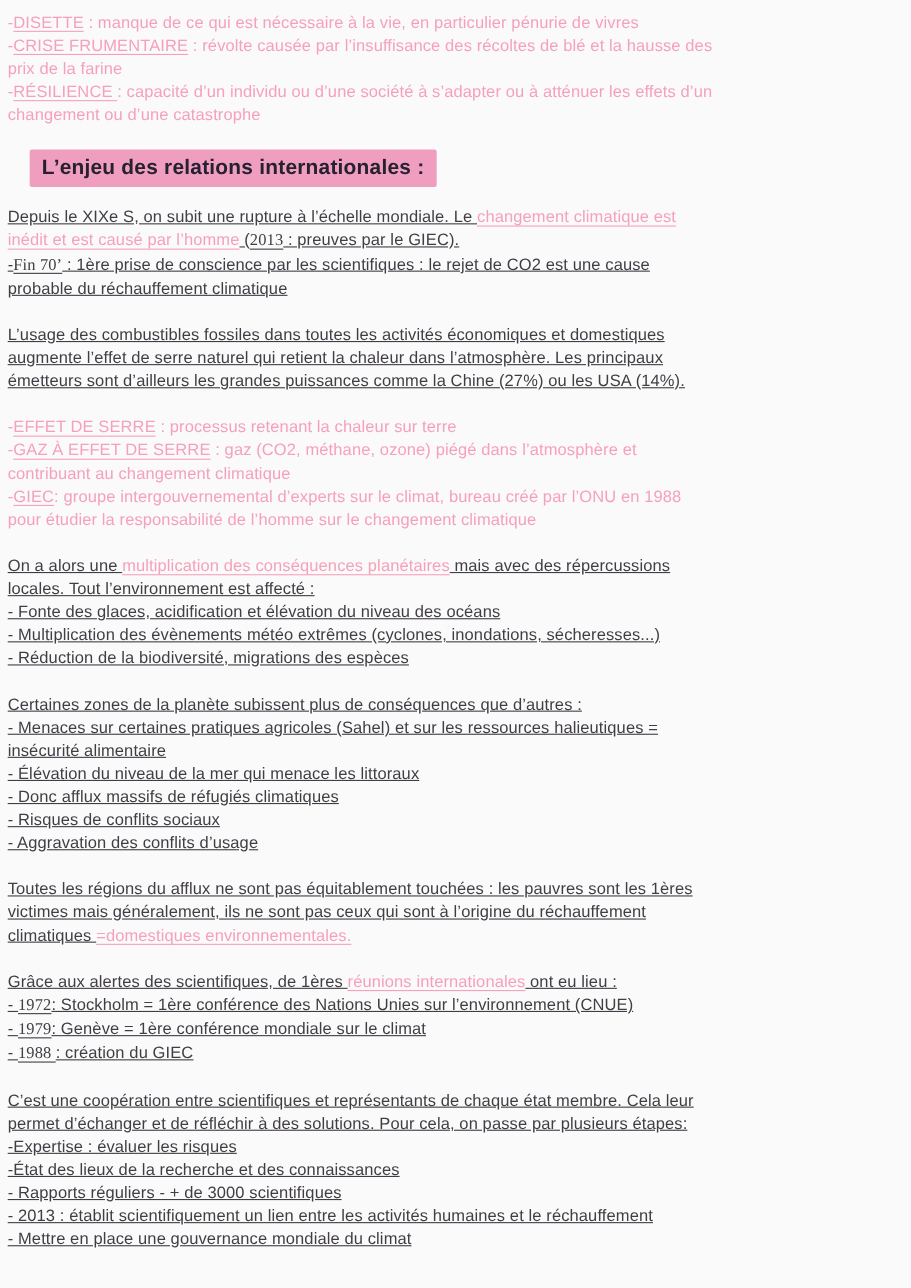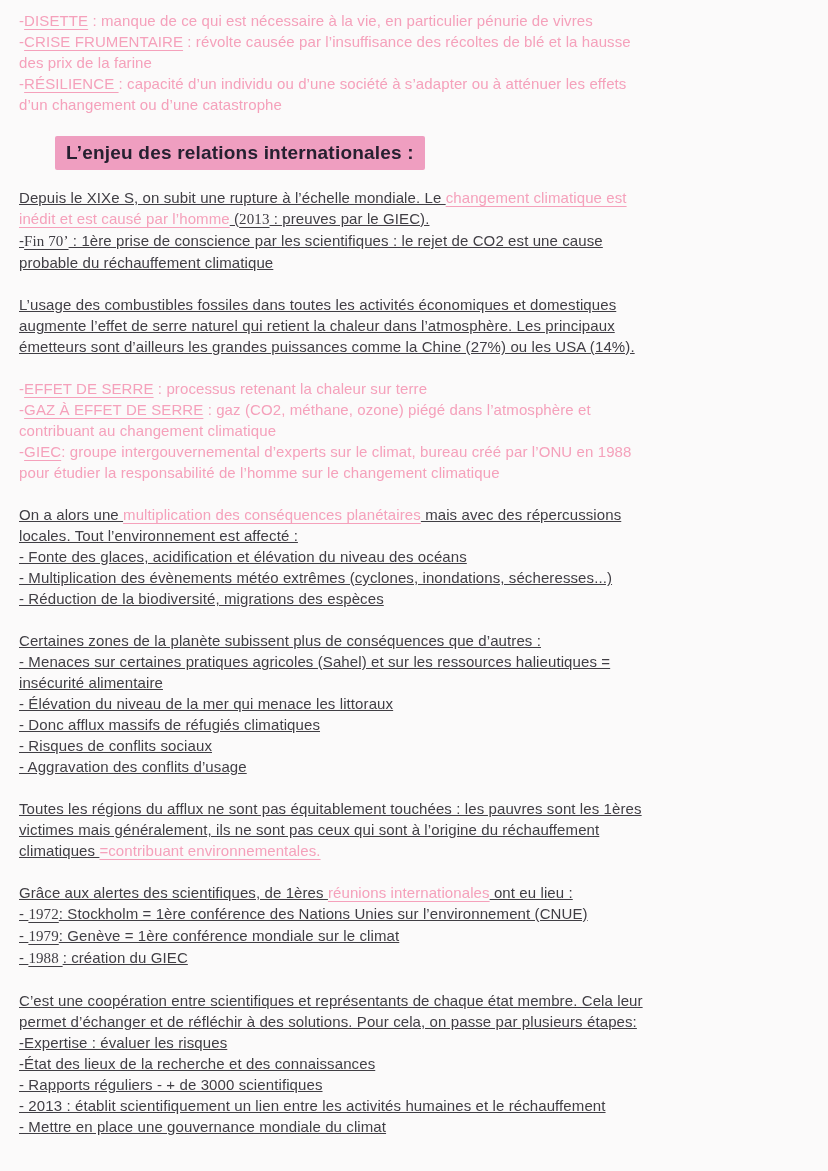--- a/index.html
+++ b/index.html
@@ -14,39 +14,39 @@
   body{
     background:var(--bg);
     font-family:"Liberation Sans","DejaVu Sans",sans-serif;
     font-size:15px;
     line-height:21px;
     color:var(--ink);
     overflow:hidden;
   }
   .page{
     width:670px;height:1171px;
-    padding:10px 16px 0 19px;
+    padding:10px 16px 0 7px;
   }
   .para{
     max-width:806px;
     margin:0 0 21px 0;
     letter-spacing:0.1px;
   }
   .heading-row{
     margin:13px 0 17px 0;
   }
   .heading{
     display:inline-block;
     background:var(--hl);
     color:var(--head);
     font-weight:bold;
     font-size:19px;
     line-height:23px;
     padding:5px 11px 6px 11px;
-    margin-left:36px;
+    margin-left:20px;
     border-radius:2px;
     letter-spacing:0.2px;
   }
   .s-n{color:var(--ink);text-decoration:underline;}
   .s-p{color:var(--pink);}
   .s-pu{
     color:var(--pink);
     text-decoration:underline;
     text-decoration-color:var(--pink);
     text-underline-offset:3px;
@@ -64,17 +64,17 @@
 
 <div class="page">
   <div id="doc">
       <p class="para"><span class="s-p">-</span><span class="s-pu">DISETTE</span><span class="s-p"> : manque de ce qui est nécessaire à la vie, en particulier pénurie de vivres</span><br><span class="s-p">-</span><span class="s-pu">CRISE FRUMENTAIRE</span><span class="s-p"> : révolte causée par l’insuffisance des récoltes de blé et la hausse des prix de la farine</span><br><span class="s-p">-</span><span class="s-pu">RÉSILIENCE </span><span class="s-p">: capacité d’un individu ou d’une société à s’adapter ou à atténuer les effets d’un changement ou d’une catastrophe</span></p>
       <div class="heading-row"><span class="heading">L’enjeu des relations internationales :</span></div>
       <p class="para"><span class="s-n">Depuis le XIXe S, on subit une rupture à l’échelle mondiale. Le </span><span class="s-pu">changement climatique est inédit et est causé par l’homme</span><span class="s-n"> (</span><span class="s-du">2013</span><span class="s-n"> : preuves par le GIEC).</span><br><span class="s-n">-</span><span class="s-du">Fin 70’</span><span class="s-n"> : 1ère prise de conscience par les scientifiques : le rejet de CO2 est une cause probable du réchauffement climatique</span></p>
       <p class="para"><span class="s-n">L’usage des combustibles fossiles dans toutes les activités économiques et domestiques augmente l’effet de serre naturel qui retient la chaleur dans l’atmosphère. Les principaux émetteurs sont d’ailleurs les grandes puissances comme la Chine (27%) ou les USA (14%).</span></p>
       <p class="para"><span class="s-p">-</span><span class="s-pu">EFFET DE SERRE</span><span class="s-p"> : processus retenant la chaleur sur terre</span><br><span class="s-p">-</span><span class="s-pu">GAZ À EFFET DE SERRE</span><span class="s-p"> : gaz (CO2, méthane, ozone) piégé dans l’atmosphère et contribuant au changement climatique</span><br><span class="s-p">-</span><span class="s-pu">GIEC</span><span class="s-p">: groupe intergouvernemental d’experts sur le climat, bureau créé par l’ONU en 1988 pour étudier la responsabilité de l’homme sur le changement climatique</span></p>
       <p class="para"><span class="s-n">On a alors une </span><span class="s-pu">multiplication des conséquences planétaires</span><span class="s-n"> mais avec des répercussions locales. Tout l’environnement est affecté :</span><br><span class="s-n">- Fonte des glaces, acidification et élévation du niveau des océans</span><br><span class="s-n">- Multiplication des évènements météo extrêmes (cyclones, inondations, sécheresses...)</span><br><span class="s-n">- Réduction de la biodiversité, migrations des espèces</span></p>
       <p class="para"><span class="s-n">Certaines zones de la planète subissent plus de conséquences que d’autres :</span><br><span class="s-n">- Menaces sur certaines pratiques agricoles (Sahel) et sur les ressources halieutiques = insécurité alimentaire</span><br><span class="s-n">- Élévation du niveau de la mer qui menace les littoraux</span><br><span class="s-n">- Donc afflux massifs de réfugiés climatiques</span><br><span class="s-n">- Risques de conflits sociaux</span><br><span class="s-n">- Aggravation des conflits d’usage</span></p>
-      <p class="para"><span class="s-n">Toutes les régions du afflux ne sont pas équitablement touchées : les pauvres sont les 1ères victimes mais généralement, ils ne sont pas ceux qui sont à l’origine du réchauffement climatiques </span><span class="s-pu">=contribuant environnementales.</span></p>
+      <p class="para"><span class="s-n">Toutes les régions du afflux ne sont pas équitablement touchées : les pauvres sont les 1ères victimes mais généralement, ils ne sont pas ceux qui sont à l’origine du réchauffement climatiques </span><span class="s-pu">=domestiques environnementales.</span></p>
       <p class="para"><span class="s-n">Grâce aux alertes des scientifiques, de 1ères </span><span class="s-pu">réunions internationales</span><span class="s-n"> ont eu lieu :</span><br><span class="s-n">- </span><span class="s-du">1972</span><span class="s-n">: Stockholm = 1ère conférence des Nations Unies sur l’environnement (CNUE)</span><br><span class="s-n">- </span><span class="s-du">1979</span><span class="s-n">: Genève = 1ère conférence mondiale sur le climat</span><br><span class="s-n">- </span><span class="s-du">1988 </span><span class="s-n">: création du GIEC</span></p>
       <p class="para"><span class="s-n">C’est une coopération entre scientifiques et représentants de chaque état membre. Cela leur permet d’échanger et de réfléchir à des solutions. Pour cela, on passe par plusieurs étapes:</span><br><span class="s-n">-Expertise : évaluer les risques</span><br><span class="s-n">-État des lieux de la recherche et des connaissances</span><br><span class="s-n">- Rapports réguliers - + de 3000 scientifiques</span><br><span class="s-n">- 2013 : établit scientifiquement un lien entre les activités humaines et le réchauffement</span><br><span class="s-n">- Mettre en place une gouvernance mondiale du climat</span></p>
     </div>
 </div>
 
 </body></html>

